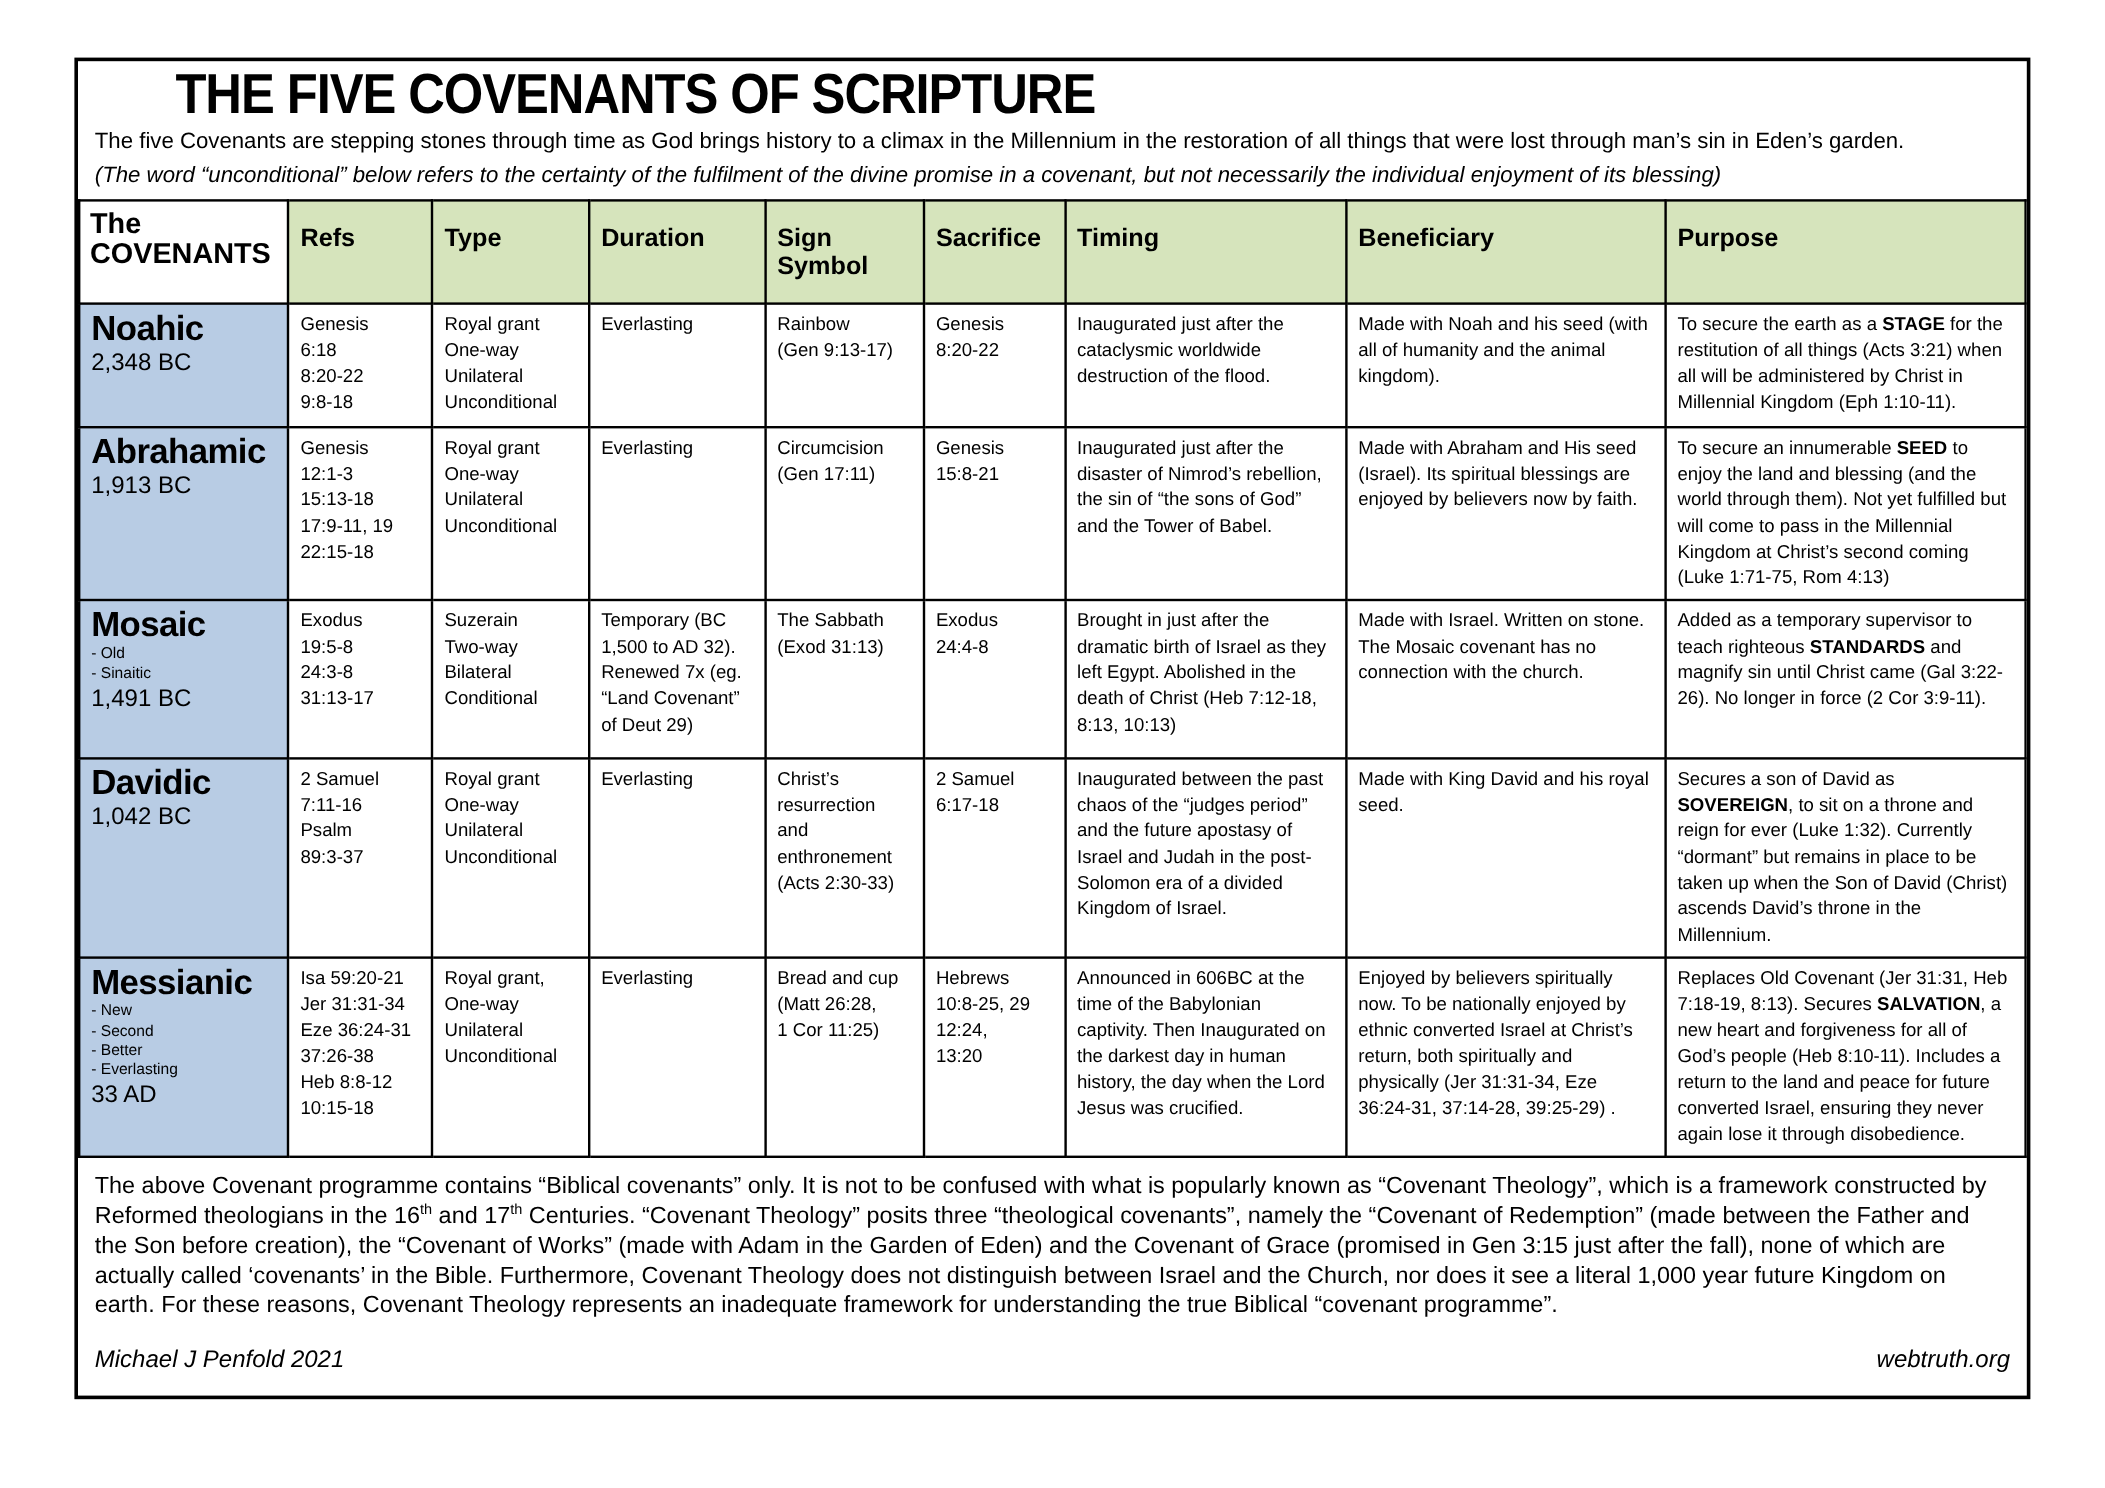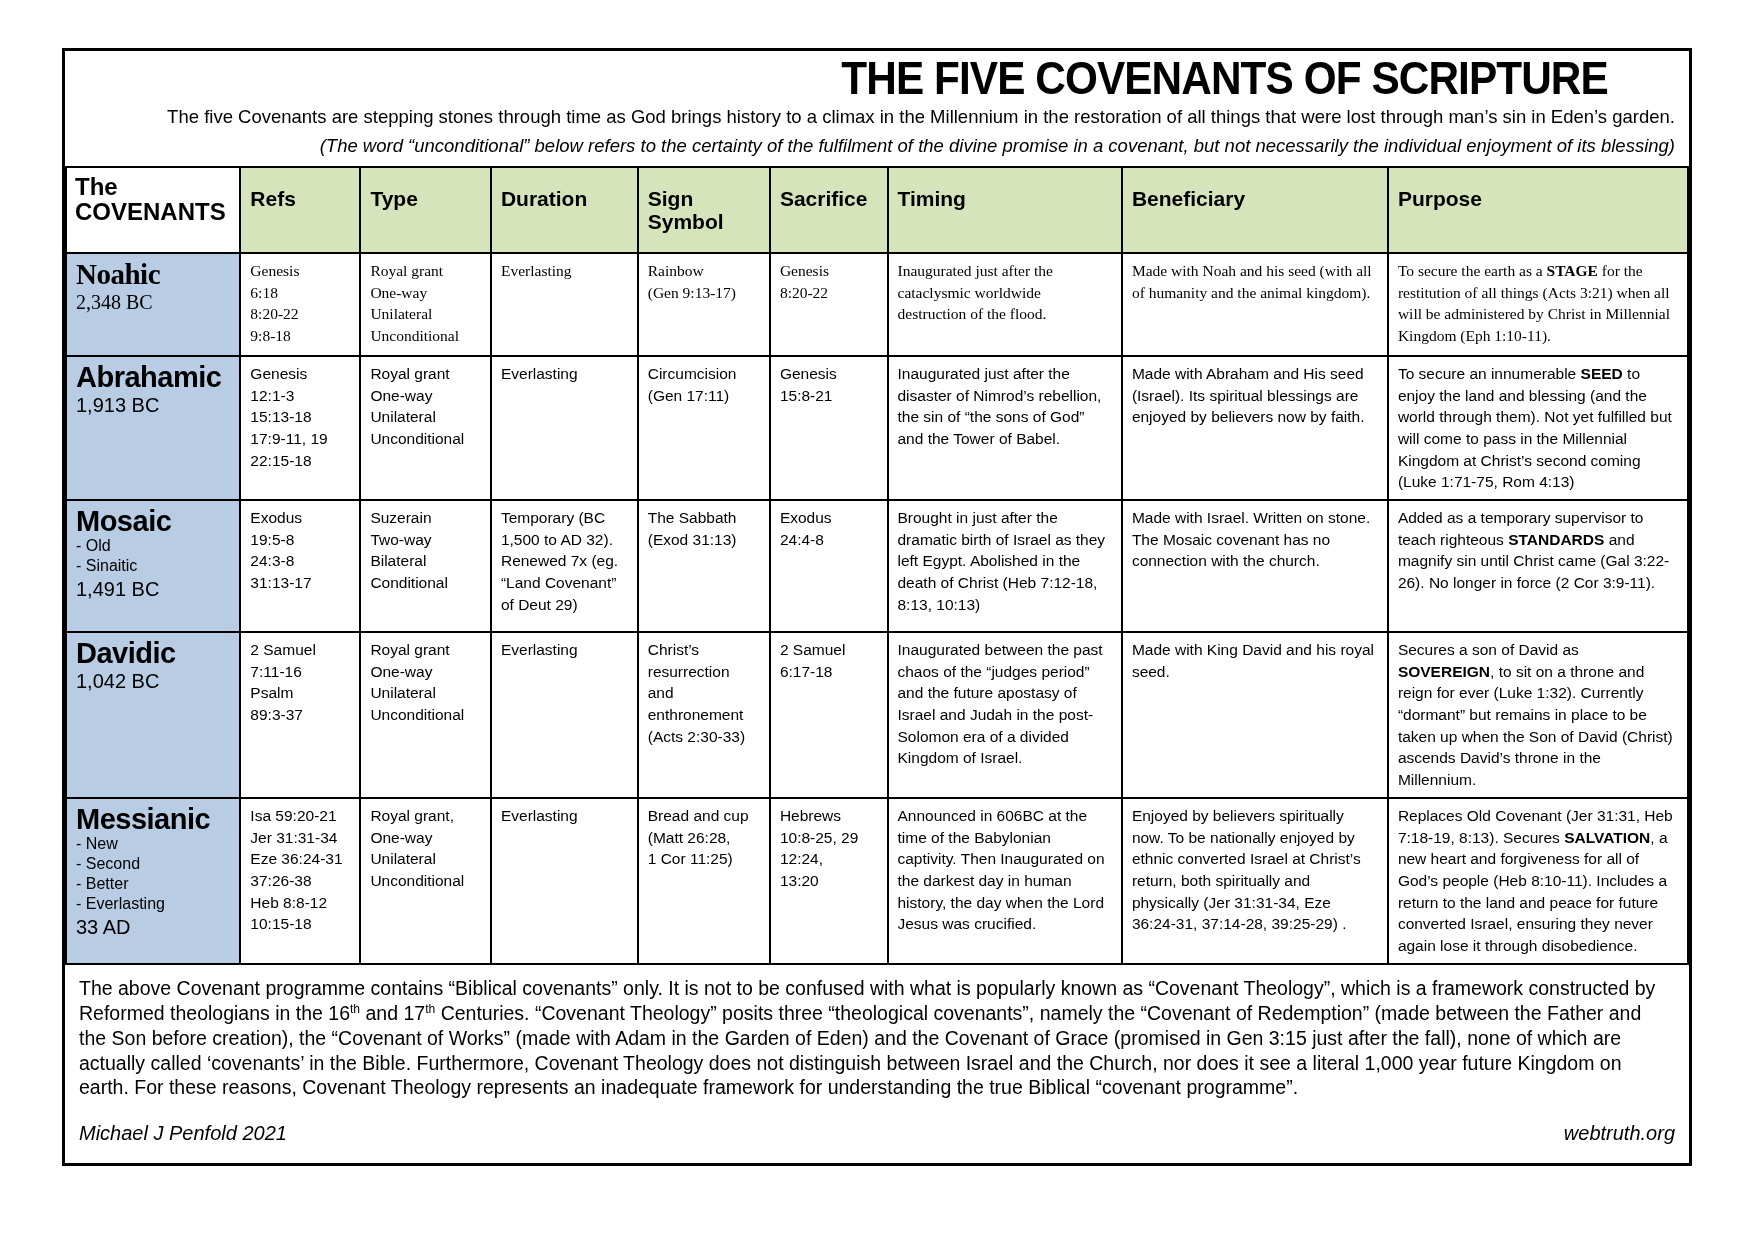--- a/index.html
+++ b/index.html
@@ -5,44 +5,44 @@
   html,body{margin:0;padding:0;}
   body{
     width:1754px;height:1240px;position:relative;background:#ffffff;
     font-family:"Liberation Sans",sans-serif;color:#000;
     -webkit-font-smoothing:antialiased;
   }
   .sheet{
     position:absolute;left:62px;top:48px;width:1630px;height:1118px;
     border:3px solid #000;box-sizing:border-box;background:#fff;overflow:hidden;
   }
-  .title-block{text-align:right;padding-top:0;}
+  .title-block{text-align:left;padding-top:0;}
   .main-title{
     font-size:47px;font-weight:bold;margin:2px 0 4px;line-height:1.05;
     transform:scaleX(0.90);letter-spacing:-1px;
   }
   .subtitle{font-size:25px;font-weight:bold;margin:0 14px 7px;line-height:1.1;}
   .intro{font-size:18.5px;margin:0 14px 6px;line-height:1.2;}
   .note{font-size:18.5px;font-style:italic;margin:0 14px 9px;line-height:1.2;}
 
   table.cov{width:100%;border-collapse:collapse;table-layout:fixed;}
   table.cov th,table.cov td{
     border:2px solid #000;vertical-align:top;text-align:left;box-sizing:border-box;
   }
   table.cov thead th{background:var(--green);font-size:21px;padding:19px 9px;line-height:1.1;white-space:pre-line;}
   table.cov th.corner{background:#fff;font-size:24px;line-height:1.05;padding:6px 8px;}
   td.name-cell{background:var(--blue);padding:5px 9px;}
   .cov-name{font-size:29px;font-weight:bold;line-height:1.05;letter-spacing:-0.5px;}
-  .cov-sub{font-size:16px;white-space:pre-line;line-height:1.25;}
+  .cov-sub{font-size:13px;white-space:pre-line;line-height:1.25;}
   .cov-sub:empty{display:none;}
   .cov-date{font-size:20px;line-height:1.3;}
   td.cell{font-size:15.5px;padding:6px 8px 6px 9px;line-height:1.4;}
   .pre{white-space:pre-line;}
   tr.r-head{height:62px;}
-  tr.r-0{height:103px;font-family:Liberation Serif, serif;}
+  tr.r-0{height:103px;}
   tr.r-1{height:140px;}
   tr.r-2{height:132px;}
   tr.r-3{height:150px;}
   tr.r-4{height:160px;}
   sup{font-size:0.62em;line-height:0;}
   b{font-weight:bold;}
 
   .footnote{font-size:19.5px;line-height:1.28;margin:11px 22px 0 14px;}
   .footer-row{
     display:flex;justify-content:space-between;align-items:baseline;

